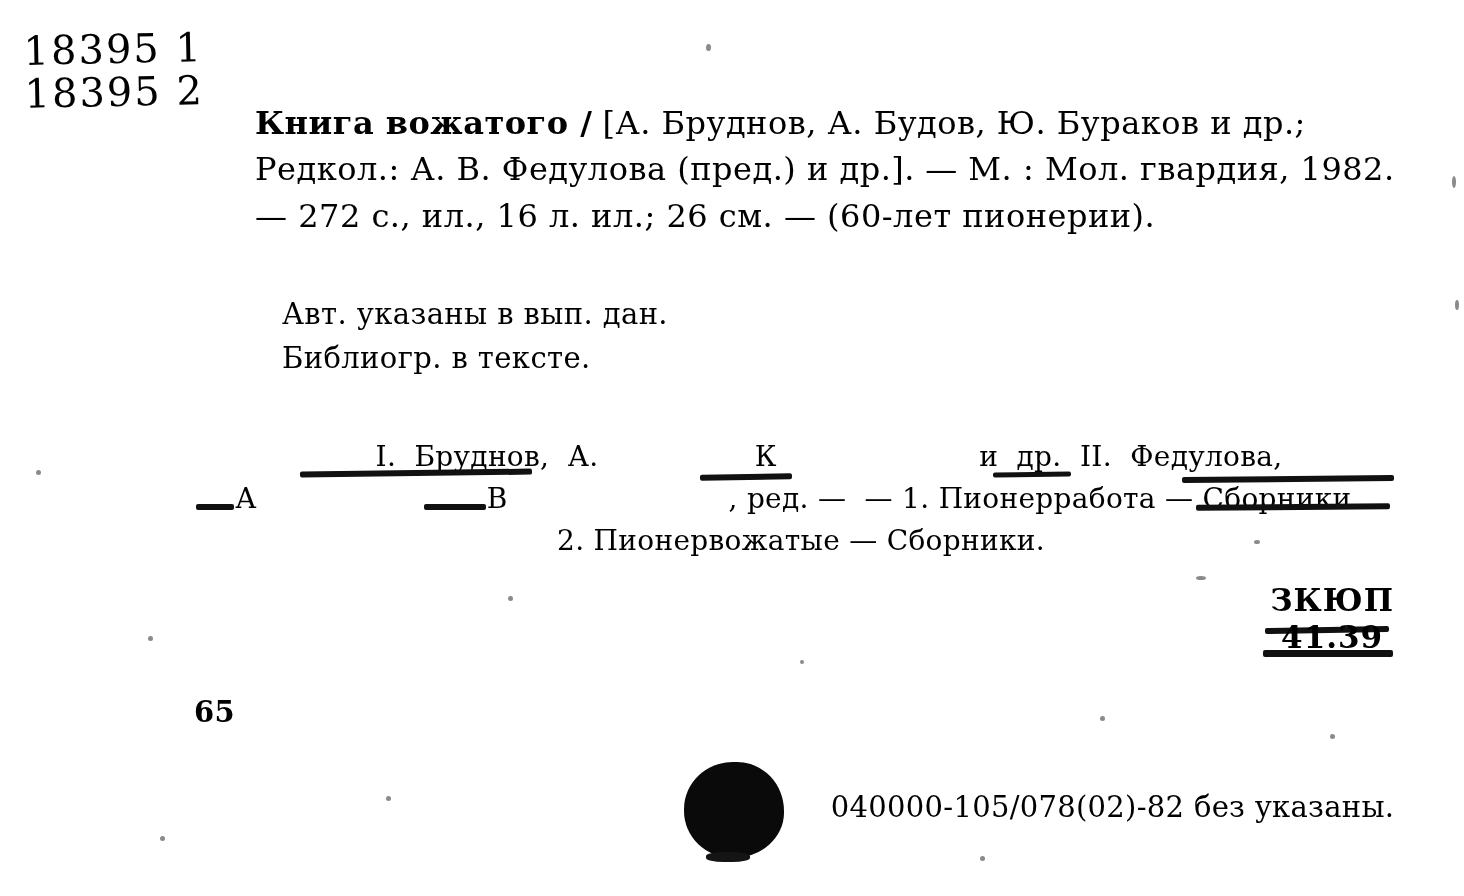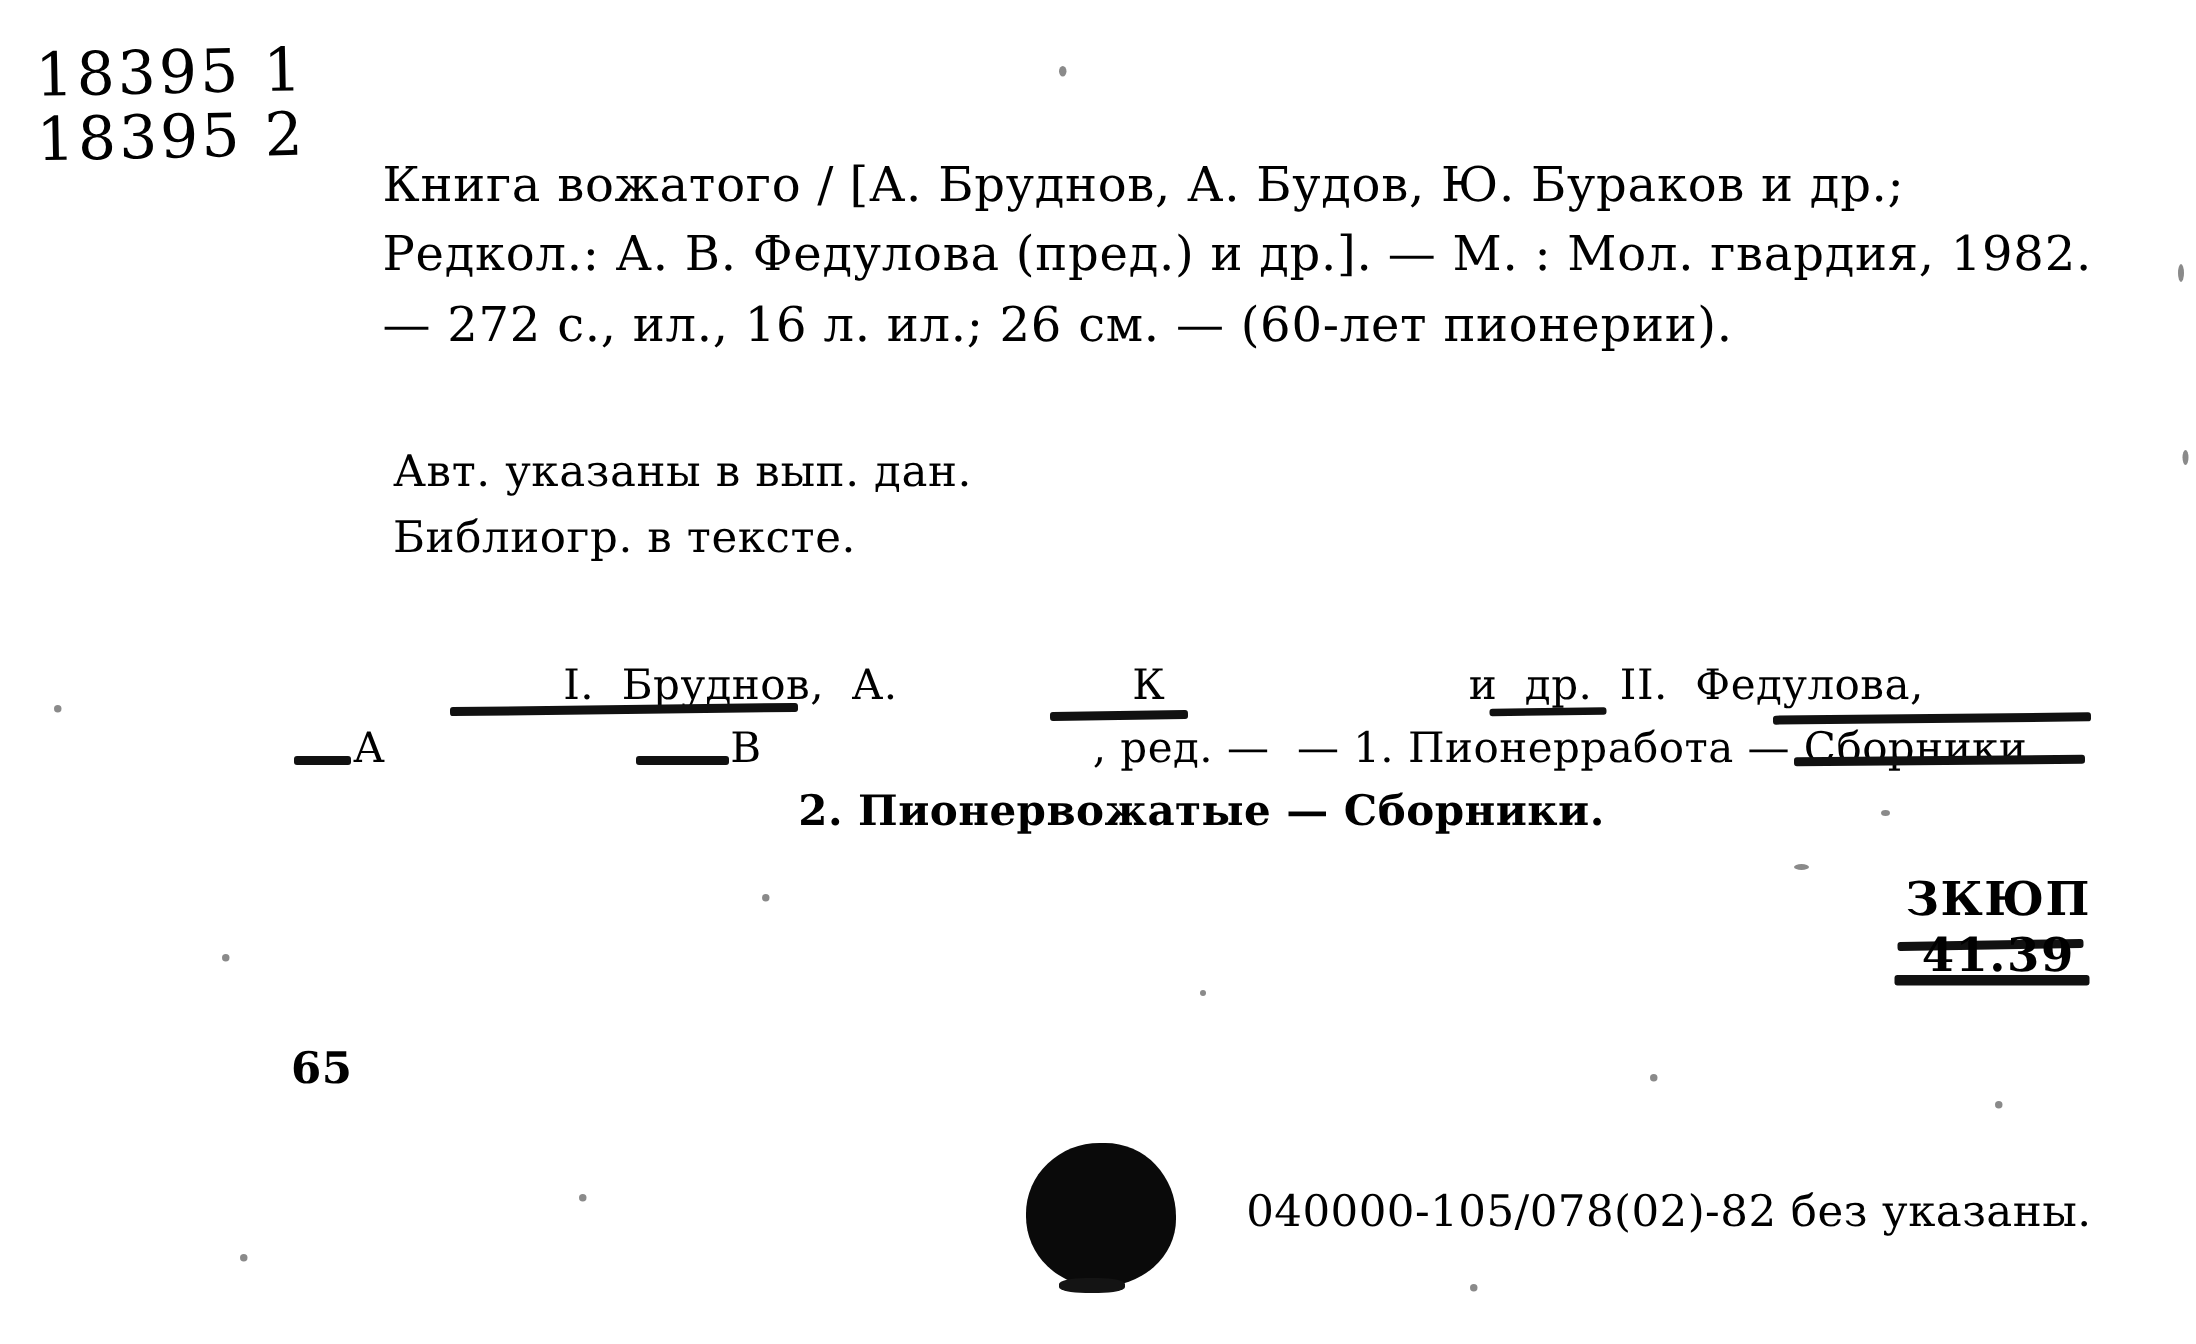--- a/index.html
+++ b/index.html
@@ -35,52 +35,52 @@
   .main-entry {
     position: absolute;
     left: 255px;
     top: 100px;
     width: 1160px;
     font-family: "DejaVu Serif", serif;
     font-size: 32px;
     line-height: 1.45;
   }
   .main-entry .title-bold {
-    font-weight: normal;
+    font-weight: bold;
     letter-spacing: 0.5px;
   }
   .main-entry .body-text {
     letter-spacing: 0.5px;
   }
 
   .notes {
     position: absolute;
     left: 262px;
     top: 292px;
     font-family: "DejaVu Serif", serif;
     font-size: 29px;
     line-height: 1.52;
     letter-spacing: 0.4px;
   }
-  .notes div { white-space: pre; }
+  .notes div { white-space: pre; margin-left: 20px; }
 
   
   .tracings {
     position: absolute;
     left: 198px;
     top: 436px;
     width: 1200px;
     font-family: "DejaVu Serif", serif;
     font-size: 28px;
     line-height: 1.5;
     letter-spacing: 0.3px;
   }
   .tracings .line { position: relative; white-space: pre; text-align: center; }
   .tracings .l1 { padding-left: 62px; }
-  .tracings .l3 { padding-left: 6px; font-weight: bold; }
+  .tracings .l3 { padding-left: 6px; }
 
   
   .pen {
     position: absolute;
     background: #111;
     border-radius: 2px;
   }
   .pen-1 { left: 300px; top: 470px; width: 232px; height: 6px; transform: rotate(-0.7deg); }
   .pen-2 { left: 700px; top: 474px; width: 92px; height: 6px; transform: rotate(-0.9deg); }
   .pen-3 { left: 993px; top: 472px; width: 78px; height: 5px; transform: rotate(-0.8deg); }

